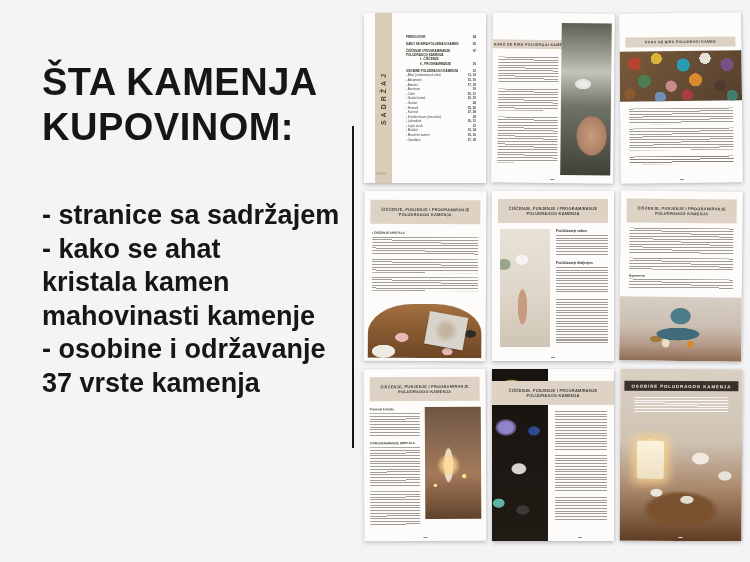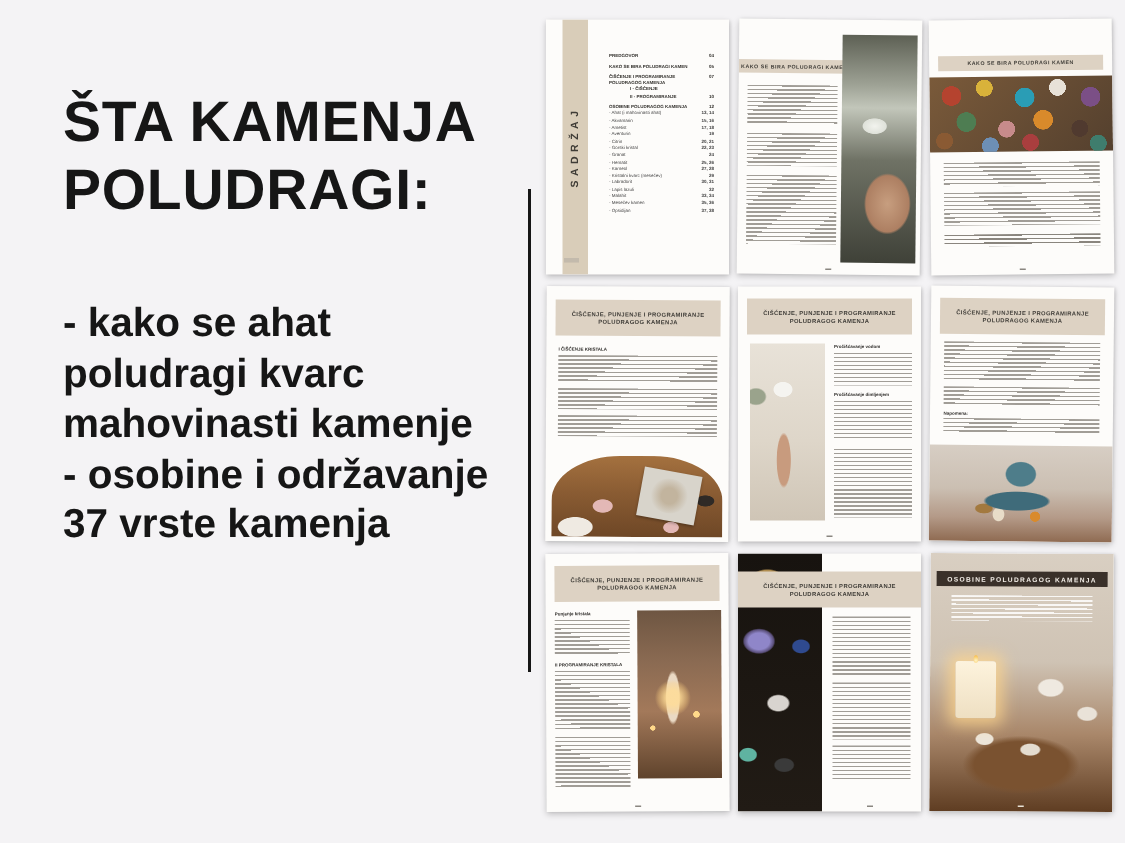--- a/index.html
+++ b/index.html
@@ -124,25 +124,26 @@
   .flame{position:absolute;left:50%;top:-4px;width:3px;height:5px;margin-left:-1.5px;border-radius:50% 50% 40% 40%;
     background:radial-gradient(circle at 50% 70%,#fff3c4,#f6b73c);}
 </style>
 </head>
 <body>
 
 <div id="canvas">
 
   <div class="intro-heading">
     <div>ŠTA KAMENJA</div>
-    <div>POLUDRAGI:</div>
+    <div>KUPOVINOM:</div>
   </div>
   <div class="intro-list">
+    <div>- stranice sa sadržajem</div>
     <div>- kako se ahat</div>
-    <div>poludragi kvarc</div>
+    <div>kristala kamen</div>
     <div>mahovinasti kamenje</div>
     <div>- osobine i održavanje</div>
     <div>37 vrste kamenja</div>
   </div>
   <div class="divider"></div>
 
   <div class="grid">
 
     <div class="page">
       <div class="spine">

